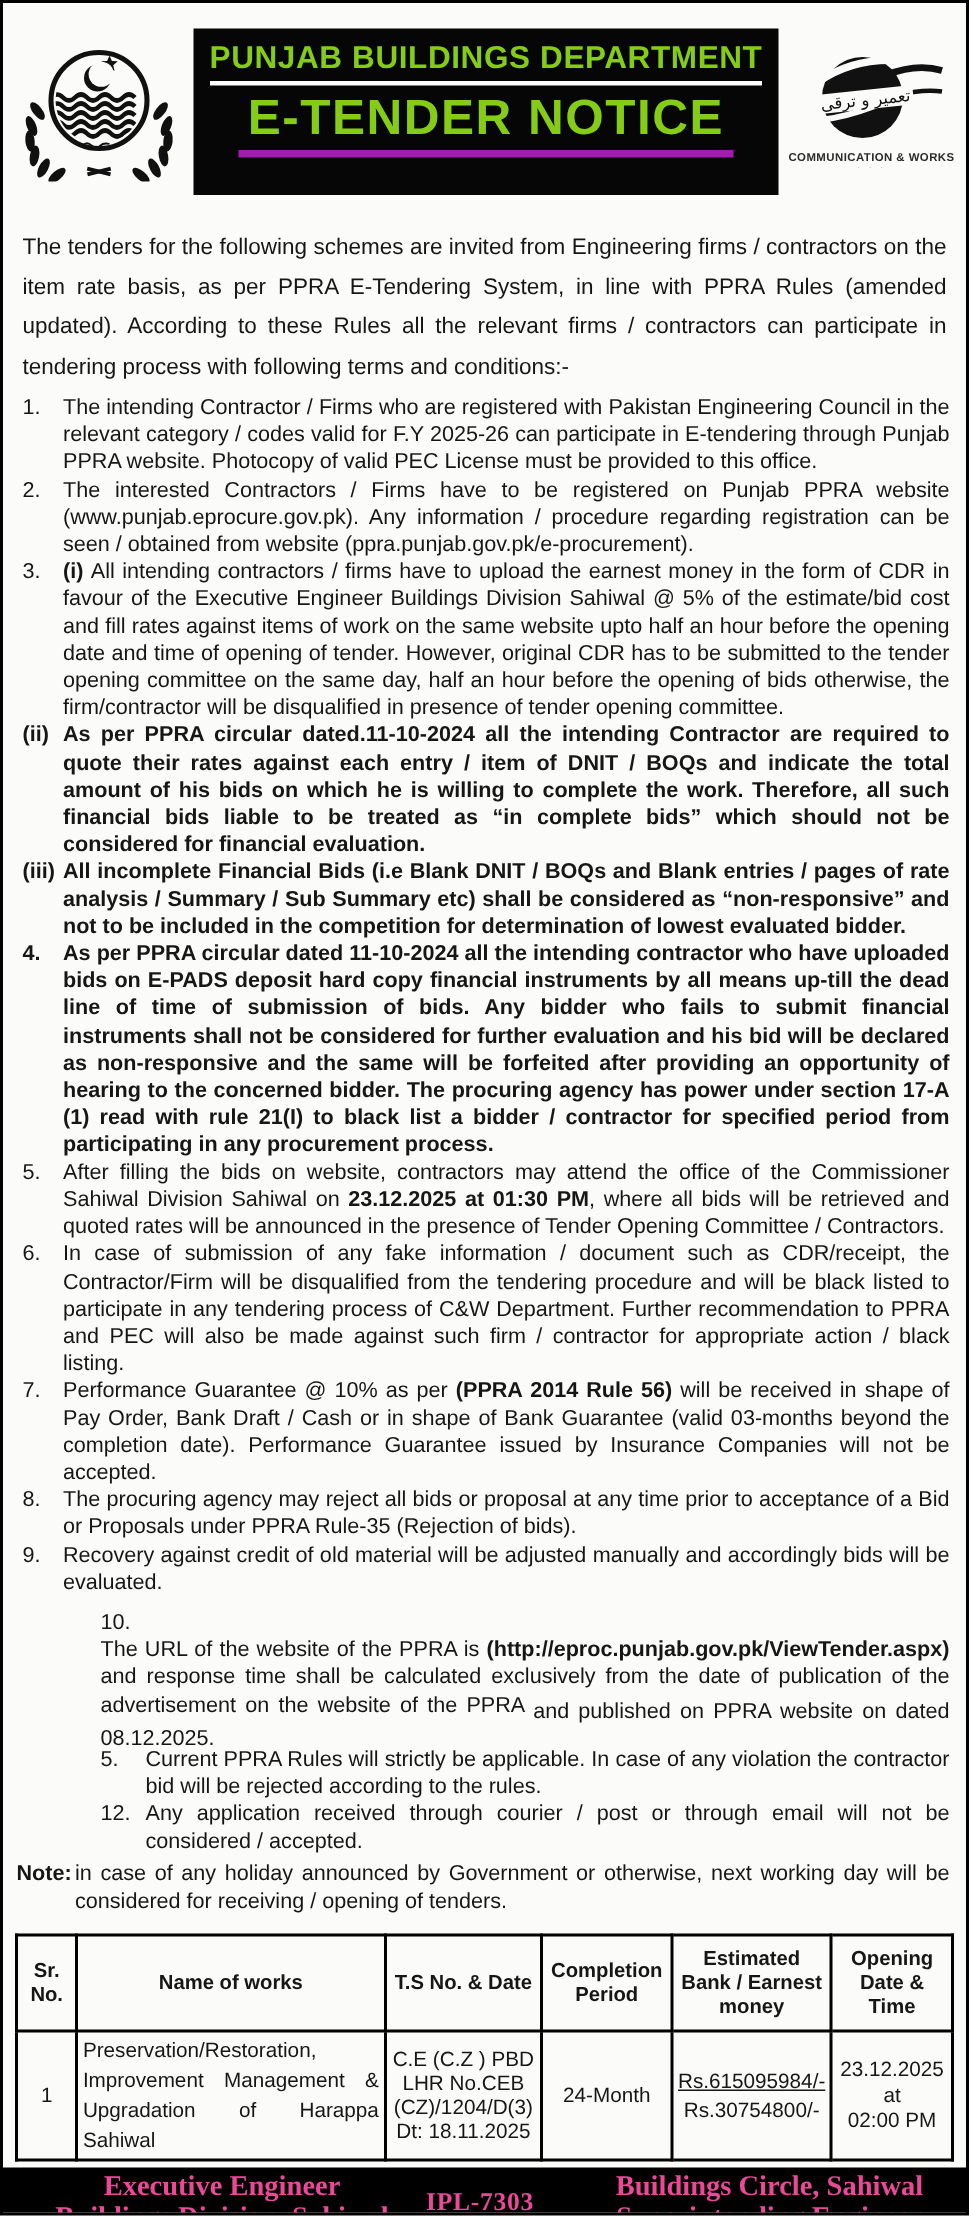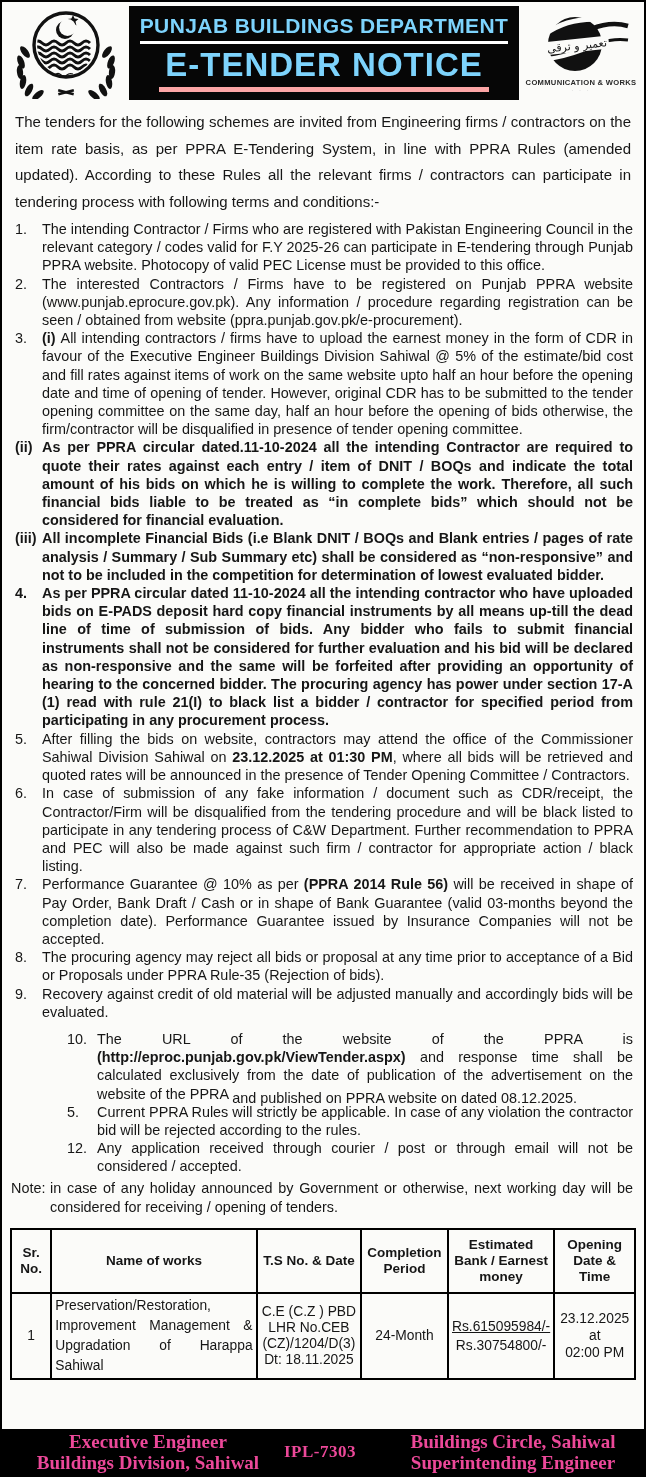--- a/index.html
+++ b/index.html
@@ -5,39 +5,39 @@
   html,body{margin:0;padding:0;background:#6b6b6b;}
   .page{
     position:relative;width:646px;height:1477px;margin:0 auto;
     background:#fbfbf9;border:2px solid #000;box-sizing:border-box;
     display:flex;flex-direction:column;overflow:hidden;
     font-family:"Liberation Sans",sans-serif;color:#161616;
   }
   
   .header{display:flex;align-items:center;padding:4px 6px 2px;}
   .emblem{width:116px;flex:none;display:flex;justify-content:center;}
-  .titlebox{flex:1;background:#060606;color:#7dd3fc;text-align:center;padding:8px 4px 8px;margin:0 5px;}
+  .titlebox{flex:1;background:#060606;color:#84cc16;text-align:center;padding:8px 4px 25px;margin:13px 5px;}
   .dept{font-size:21px;font-weight:bold;display:inline-block;border-bottom:3px solid #fff;padding-bottom:3px;letter-spacing:.4px;}
-  .notice{font-size:33px;font-weight:bold;display:inline-block;border-bottom:5px solid #fca5a5;padding:1px 6px 3px;margin-top:1px;letter-spacing:1px;}
+  .notice{font-size:33px;font-weight:bold;display:inline-block;border-bottom:5px solid #a21caf;padding:1px 6px 3px;margin-top:1px;letter-spacing:1px;}
   .cwlogo{width:114px;flex:none;text-align:center;}
   .cw-caption{font-size:7.6px;font-weight:bold;letter-spacing:.3px;color:#2a2a2a;margin-top:-3px;white-space:nowrap;}
   .cw-sub{font-size:6px;color:#b7b7b7;letter-spacing:2px;}
   
   .intro{margin:7px 13px 3px;font-size:15px;line-height:26.5px;text-align:justify;}
   .terms{margin:2px 11px 0 13px;font-size:14.4px;line-height:18.2px;}
   .term{display:flex;text-align:justify;}
   .term .lbl{flex:none;width:27px;}
   .term .txt{flex:1;}
   .term.inner{margin-left:52px;}
   .term.inner .lbl{width:30px;}
-  .term.gap{margin-top:9px;}
+  .term.gap{margin-top:9px;flex-direction:column;}
   .b{font-weight:bold;}
   .drop{position:relative;top:4px;}
   .note{display:flex;margin:3px 11px 4px 9px;font-size:14.4px;line-height:19.5px;text-align:justify;}
-  .note .lbl{flex:none;width:39px;font-weight:normal;}
+  .note .lbl{flex:none;width:39px;font-weight:bold;}
   .note .txt{flex:1;}
   
   .tblwrap{margin:6px 8px 4px;}
   table.tender{border-collapse:collapse;table-layout:fixed;width:100%;}
   .tender th,.tender td{border:2px solid #000;padding:2px 3px;overflow:hidden;}
   .tender th{font-size:13.5px;font-weight:bold;text-align:center;vertical-align:middle;height:58px;line-height:16px;}
   .tender td{vertical-align:middle;height:74px;font-size:13.8px;}
   .c{text-align:center;}
   .name-cell{text-align:justify;font-size:14.4px;line-height:20px;padding:2px 6px;}
   .ts-cell{text-align:center;font-size:13.2px;line-height:16px;}

